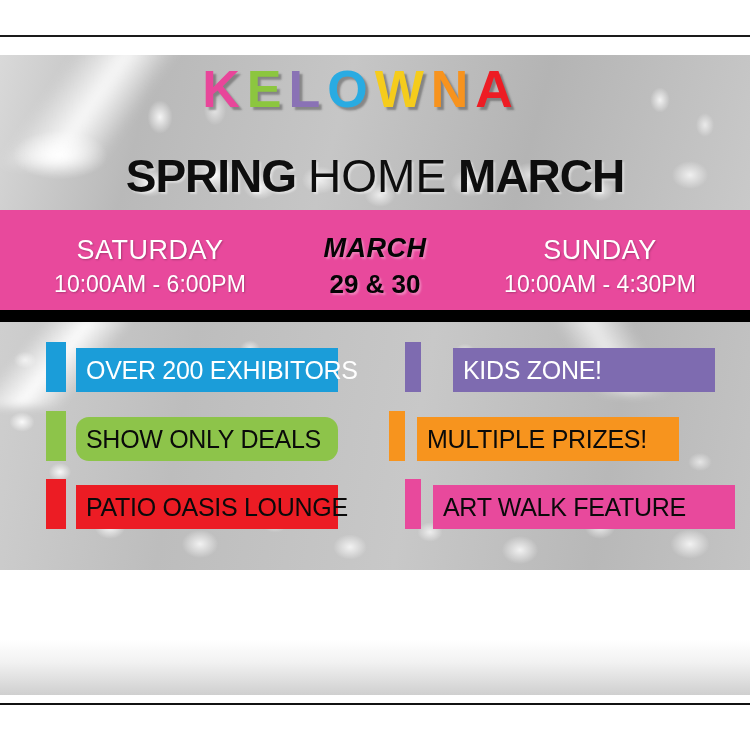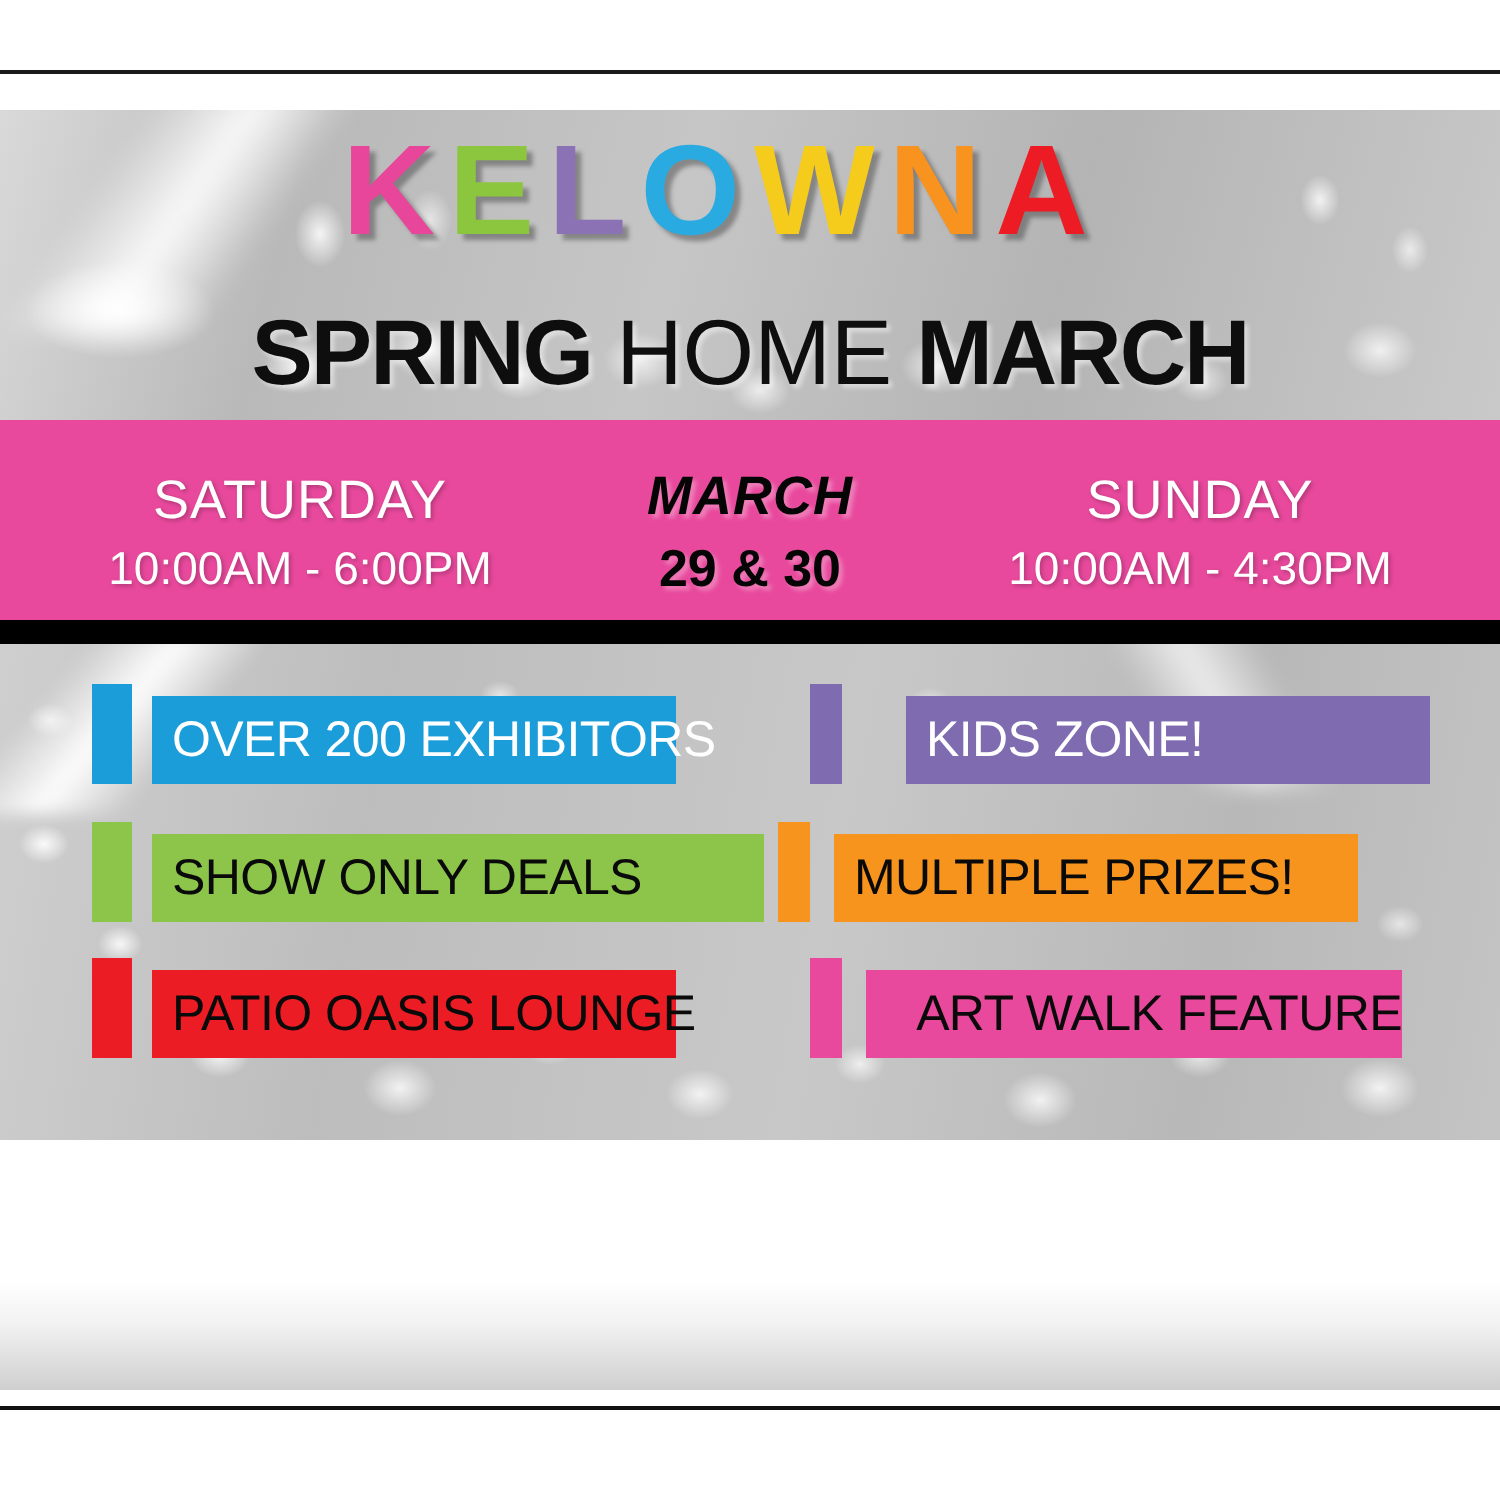--- a/index.html
+++ b/index.html
@@ -62,21 +62,21 @@
     width:230px; height:120px;
     background:linear-gradient(125deg, rgba(255,255,255,0) 35%, rgba(255,255,255,.9) 52%, rgba(255,255,255,0) 68%);
     filter:blur(6px);
   }
 
   
   .wordmark{
     position:absolute; left:0; top:8px;
     width:722px;
     text-align:center;
-    font-size:64px;
+    font-size:52px;
     font-weight:bold;
     letter-spacing:7px;
     line-height:1;
     white-space:nowrap;
   }
   .wordmark span{ text-shadow:3px 3px 2px rgba(60,60,60,.45); }
   .ltr-k{ color:#e8469a; }
   .ltr-e{ color:#8cc63f; }
   .ltr-l{ color:#8a72b5; }
   .ltr-o{ color:#29abe2; }
@@ -255,21 +255,21 @@
 
       <div class="frow" style="left:46px; top:26px; width:292px;">
         <div class="ftab" style="background:#1b9dd9"></div>
         <div class="fbar txt-white" style="background:#1b9dd9; width:262px;">
           <span>OVER 200 EXHIBITORS</span>
         </div>
       </div>
 
       <div class="frow" style="left:46px; top:95px; width:292px;">
         <div class="ftab" style="background:#8dc44a"></div>
-        <div class="fbar txt-black" style="background:#8dc44a; width:306px;">
+        <div class="fbar txt-black" style="background:#8dc44a; width:262px;border-radius:13px;">
           <span>SHOW ONLY DEALS</span>
         </div>
       </div>
 
       <div class="frow" style="left:46px; top:163px; width:292px;">
         <div class="ftab" style="background:#ec1c24"></div>
         <div class="fbar txt-black" style="background:#ec1c24; width:262px;">
           <span>PATIO OASIS LOUNGE</span>
         </div>
       </div>
@@ -283,21 +283,21 @@
 
       <div class="frow" style="left:389px; top:95px; width:292px;">
         <div class="ftab" style="background:#f7941e; width:16px;"></div>
         <div class="fbar txt-black" style="background:#f7941e; left:28px; width:262px;">
           <span>MULTIPLE PRIZES!</span>
         </div>
       </div>
 
       <div class="frow" style="left:405px; top:163px; width:292px;">
         <div class="ftab" style="background:#e8499c; width:16px;"></div>
-        <div class="fbar txt-black" style="background:#e8499c; left:28px; width:268px;justify-content:flex-end;">
+        <div class="fbar txt-black" style="background:#e8499c; left:28px; width:302px;">
           <span>ART WALK FEATURE</span>
         </div>
       </div>
     </div>
 
     <div class="footer-photo"></div>
 
     <div class="url">KELOWNAHOMESHOW.COM</div>
 
     <div class="logo">

